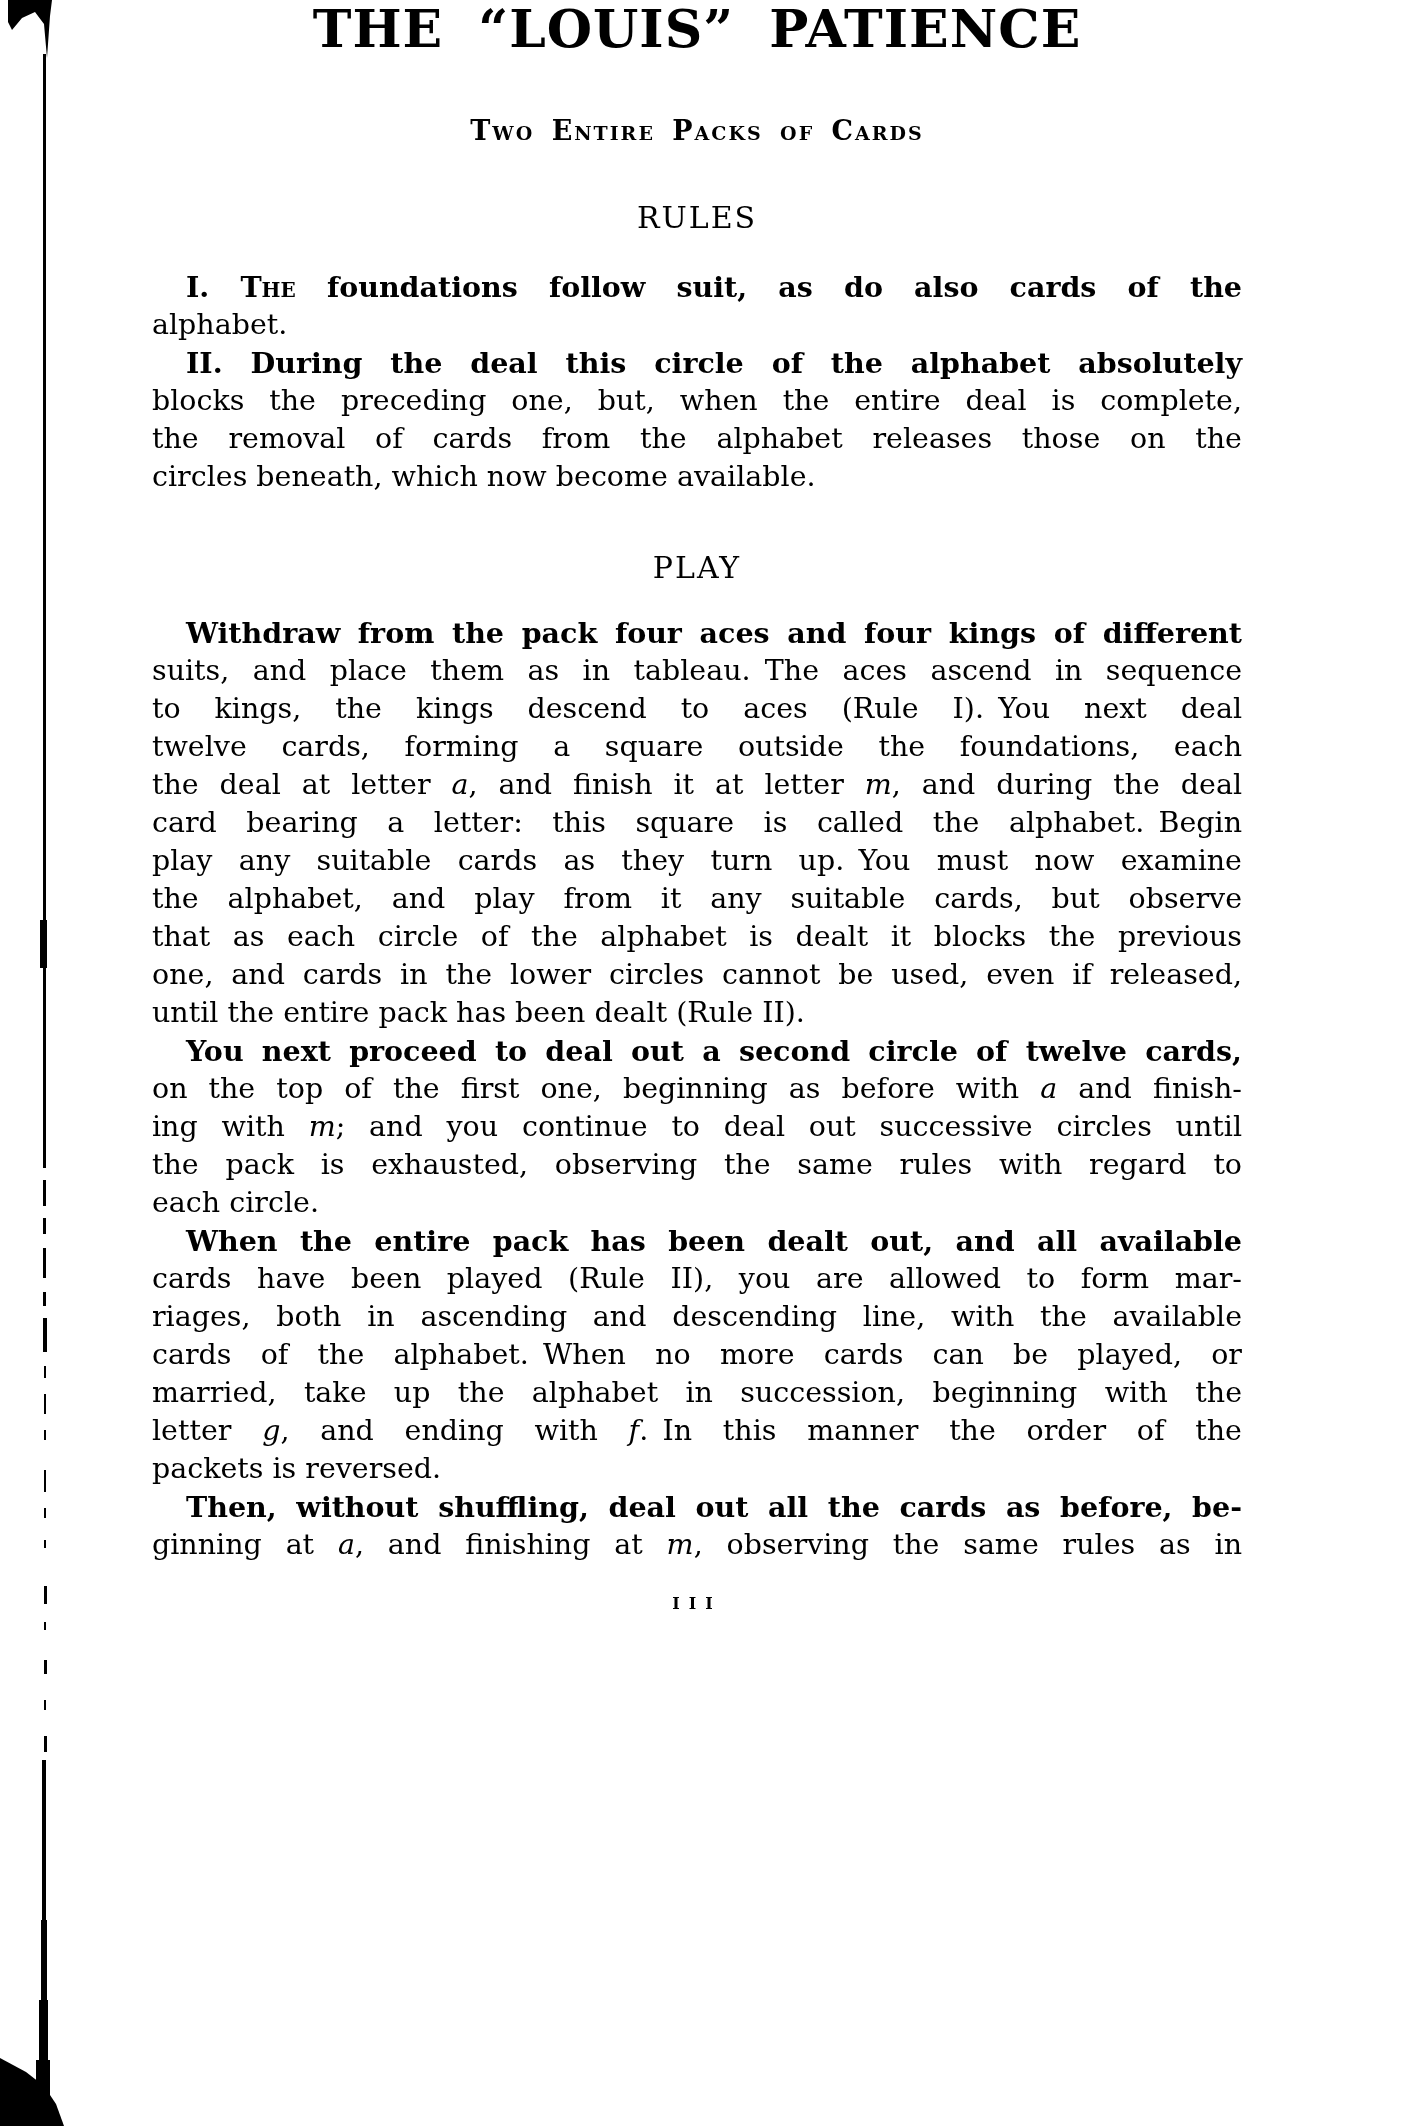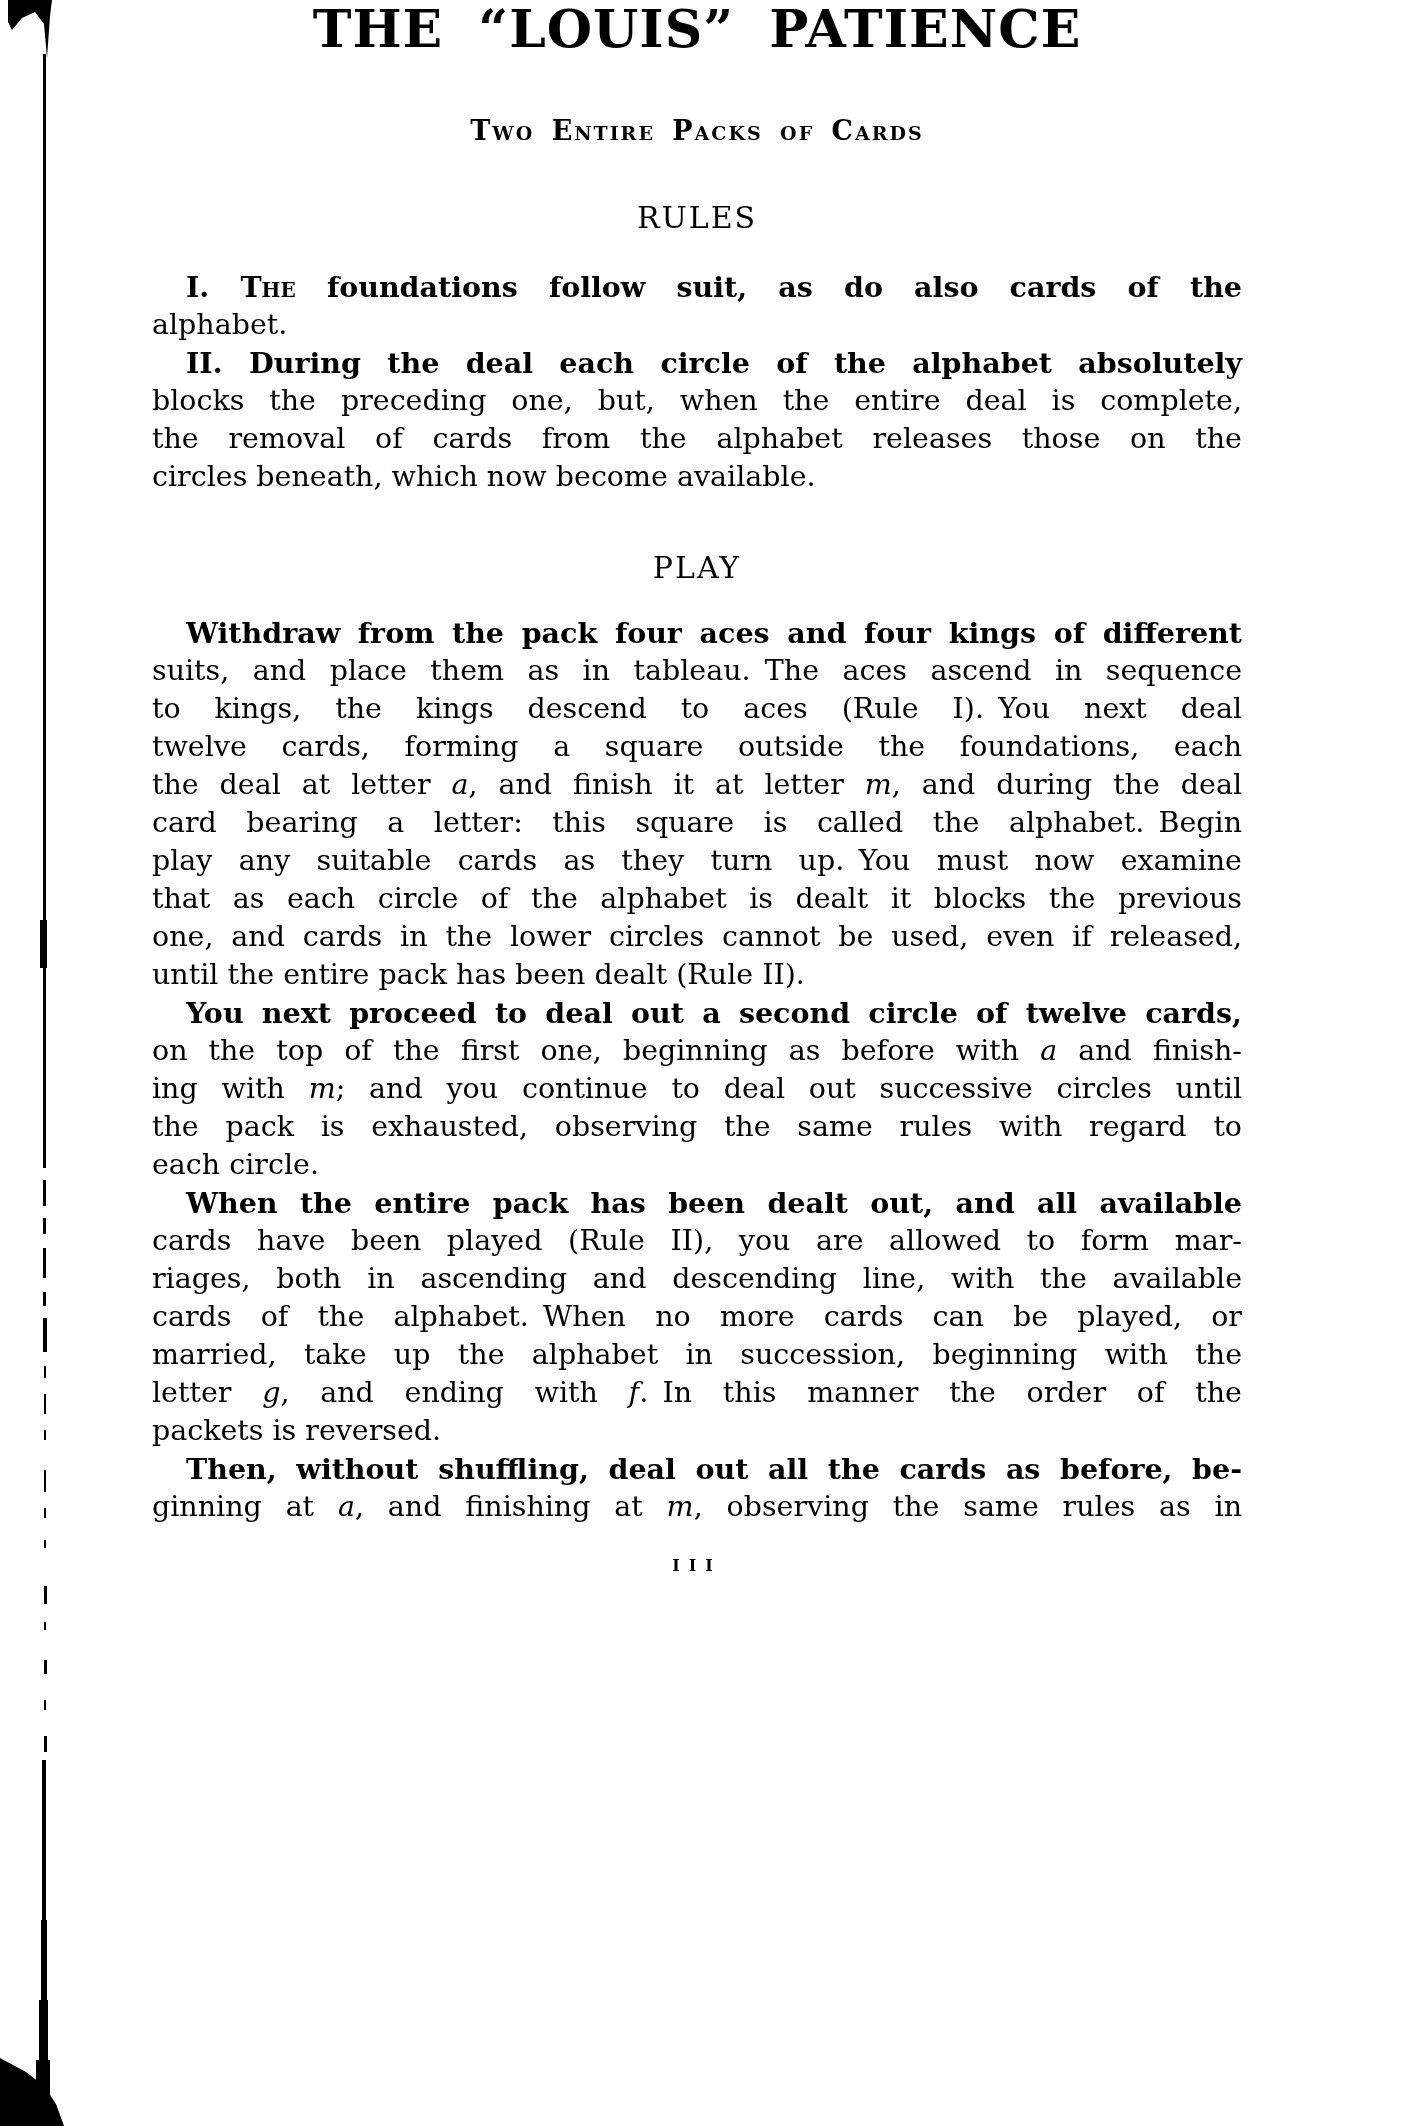--- a/index.html
+++ b/index.html
@@ -77,37 +77,38 @@
   <h1 class="title">THE “LOUIS” PATIENCE</h1>
   <h2 class="subtitle">Two Entire Packs of Cards</h2>
 
   <h3 class="section-heading">RULES</h3>
   <div class="body-text">
       <div class="paragraph">
         <div class="line first"><span>I. T</span><span class="sc">he</span><span> foundations follow suit, as do also cards of the</span></div>
         <div class="line last"><span>alphabet.</span></div>
       </div>
       <div class="paragraph">
-        <div class="line first"><span>II. During the deal each circle of the alphabet absolutely</span></div>
+        <div class="line first"><span>II. During the deal this circle of the alphabet absolutely</span></div>
         <div class="line"><span>blocks the preceding one, but, when the entire deal is complete,</span></div>
         <div class="line"><span>the removal of cards from the alphabet releases those on the</span></div>
         <div class="line last"><span>circles beneath, which now become available.</span></div>
       </div>
     </div>
 
   <h3 class="section-heading">PLAY</h3>
   <div class="body-text play-body">
       <div class="paragraph">
         <div class="line first"><span>Withdraw from the pack four aces and four kings of different</span></div>
         <div class="line"><span>suits, and place them as in tableau. The aces ascend in sequence</span></div>
         <div class="line"><span>to kings, the kings descend to aces (Rule I). You next deal</span></div>
         <div class="line"><span>twelve cards, forming a square outside the foundations, each</span></div>
         <div class="line"><span>the deal at letter </span><span class="it">a</span><span>, and finish it at letter </span><span class="it">m</span><span>, and during the deal</span></div>
         <div class="line"><span>card bearing a letter: this square is called the alphabet. Begin</span></div>
         <div class="line"><span>play any suitable cards as they turn up. You must now examine</span></div>
+        <div class="line"><span>the alphabet, and play from it any suitable cards, but observe</span></div>
         <div class="line"><span>that as each circle of the alphabet is dealt it blocks the previous</span></div>
         <div class="line"><span>one, and cards in the lower circles cannot be used, even if released,</span></div>
         <div class="line last"><span>until the entire pack has been dealt (Rule II).</span></div>
       </div>
       <div class="paragraph">
         <div class="line first"><span>You next proceed to deal out a second circle of twelve cards,</span></div>
         <div class="line"><span>on the top of the first one, beginning as before with </span><span class="it">a</span><span> and finish-</span></div>
         <div class="line"><span>ing with </span><span class="it">m</span><span>; and you continue to deal out successive circles until</span></div>
         <div class="line"><span>the pack is exhausted, observing the same rules with regard to</span></div>
         <div class="line last"><span>each circle.</span></div>

